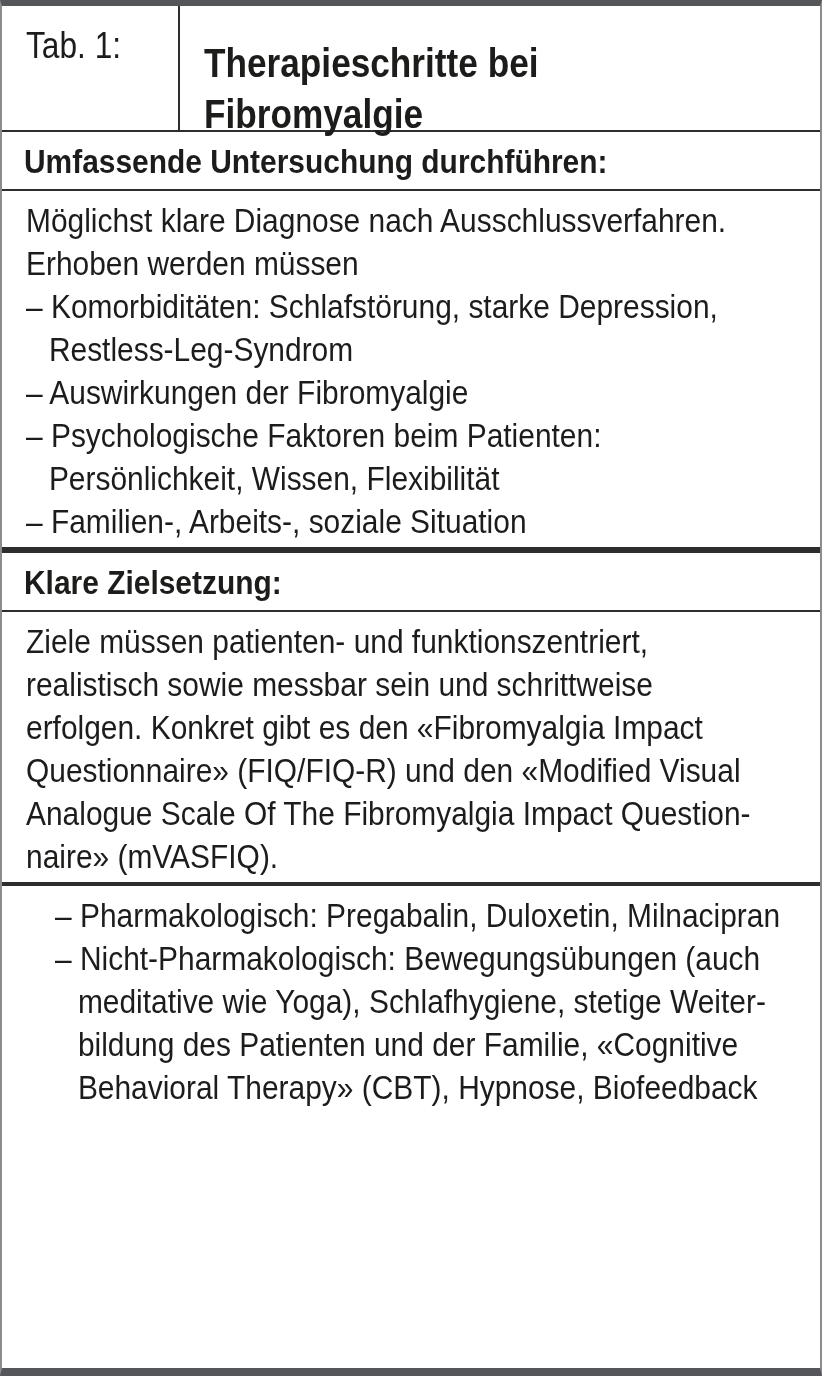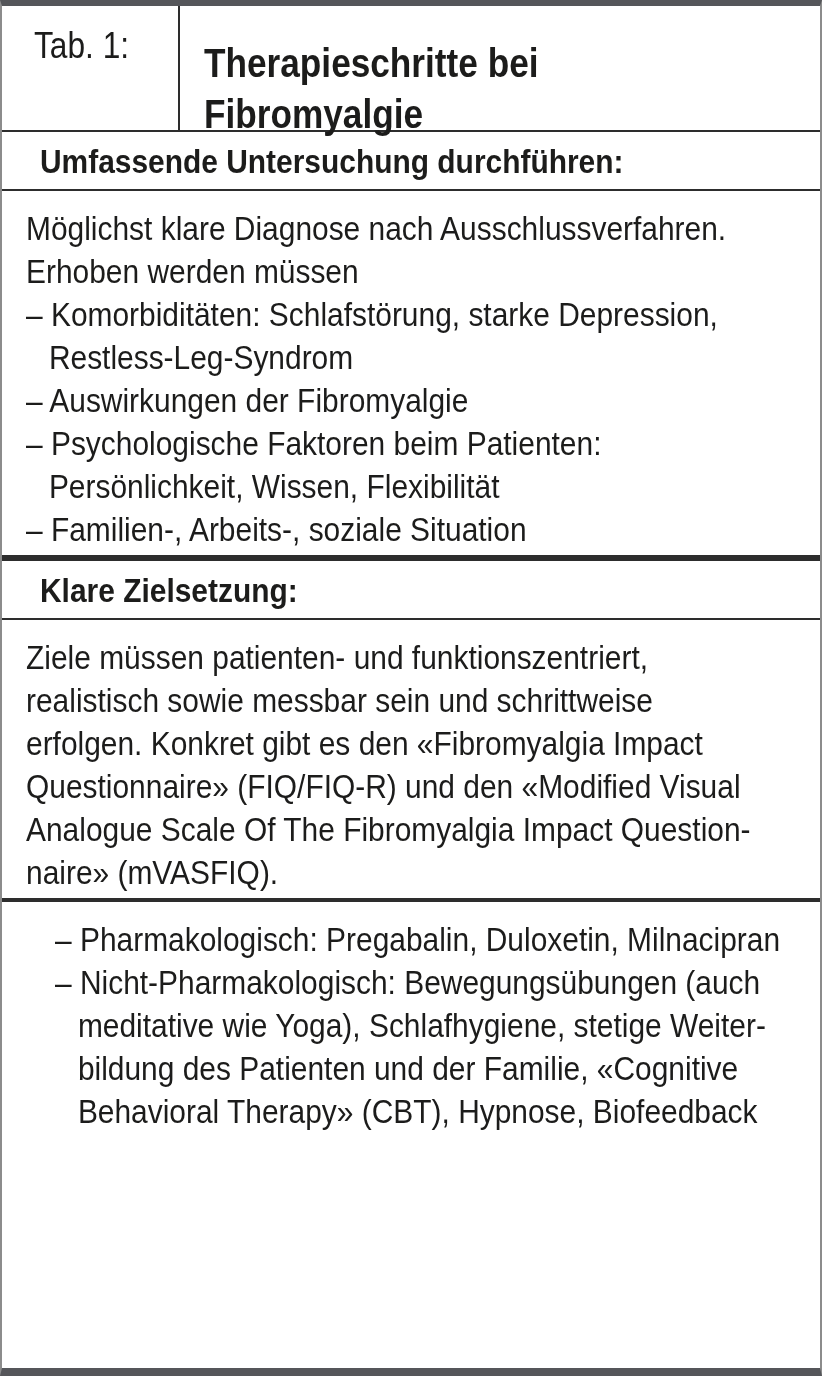--- a/index.html
+++ b/index.html
@@ -16,29 +16,29 @@
     border-top: 6px solid #55565a;
     border-bottom: 8px solid #55565a;
     border-left: 2px solid #8c8c8c;
     border-right: 2px solid #8c8c8c;
     display: flex;
     flex-direction: column;
   }
   .rule { height: 2px; background: #2d2d2d; flex: none; }
   
   .header { height: 124px; display: flex; flex: none; }
-  .tab-cell { width: 176px; flex: none; padding: 18px 0 0 32px; }
+  .tab-cell { width: 176px; flex: none; padding: 18px 0 0 24px; }
   .tab-cell .txt { font-size: 36px; line-height: 44px; }
   .v-divider { width: 2px; background: #2d2d2d; flex: none; }
   .title-cell { flex: 1; padding: 12px 0 0 24px; margin-top: 20px; }
   .title-cell .txt { font-weight: bold; font-size: 40px; line-height: 51px; }
   
-  .sec-heading { height: 57px; flex: none; display: flex; align-items: center; padding-left: 38px; }
+  .sec-heading { height: 57px; flex: none; display: flex; align-items: center; padding-left: 22px; }
   .sec-heading .txt { font-weight: bold; font-size: 34px; line-height: 38px; }
-  .sec-body { flex: none; padding: 16px 6px 4px 24px; }
+  .sec-body { flex: none; padding: 8px 6px 4px 24px; }
   .sec-body.fill { flex: 1; margin-left: 29px; }
   .ln { font-size: 34px; line-height: 43px; white-space: nowrap; }
   .ln.cont { padding-left: 26px; }
   
   .cond { transform: scaleX(0.88); transform-origin: left top; width: 113.6%; }
 </style>
 </head>
 <body>
 
 <div class="table-frame">

